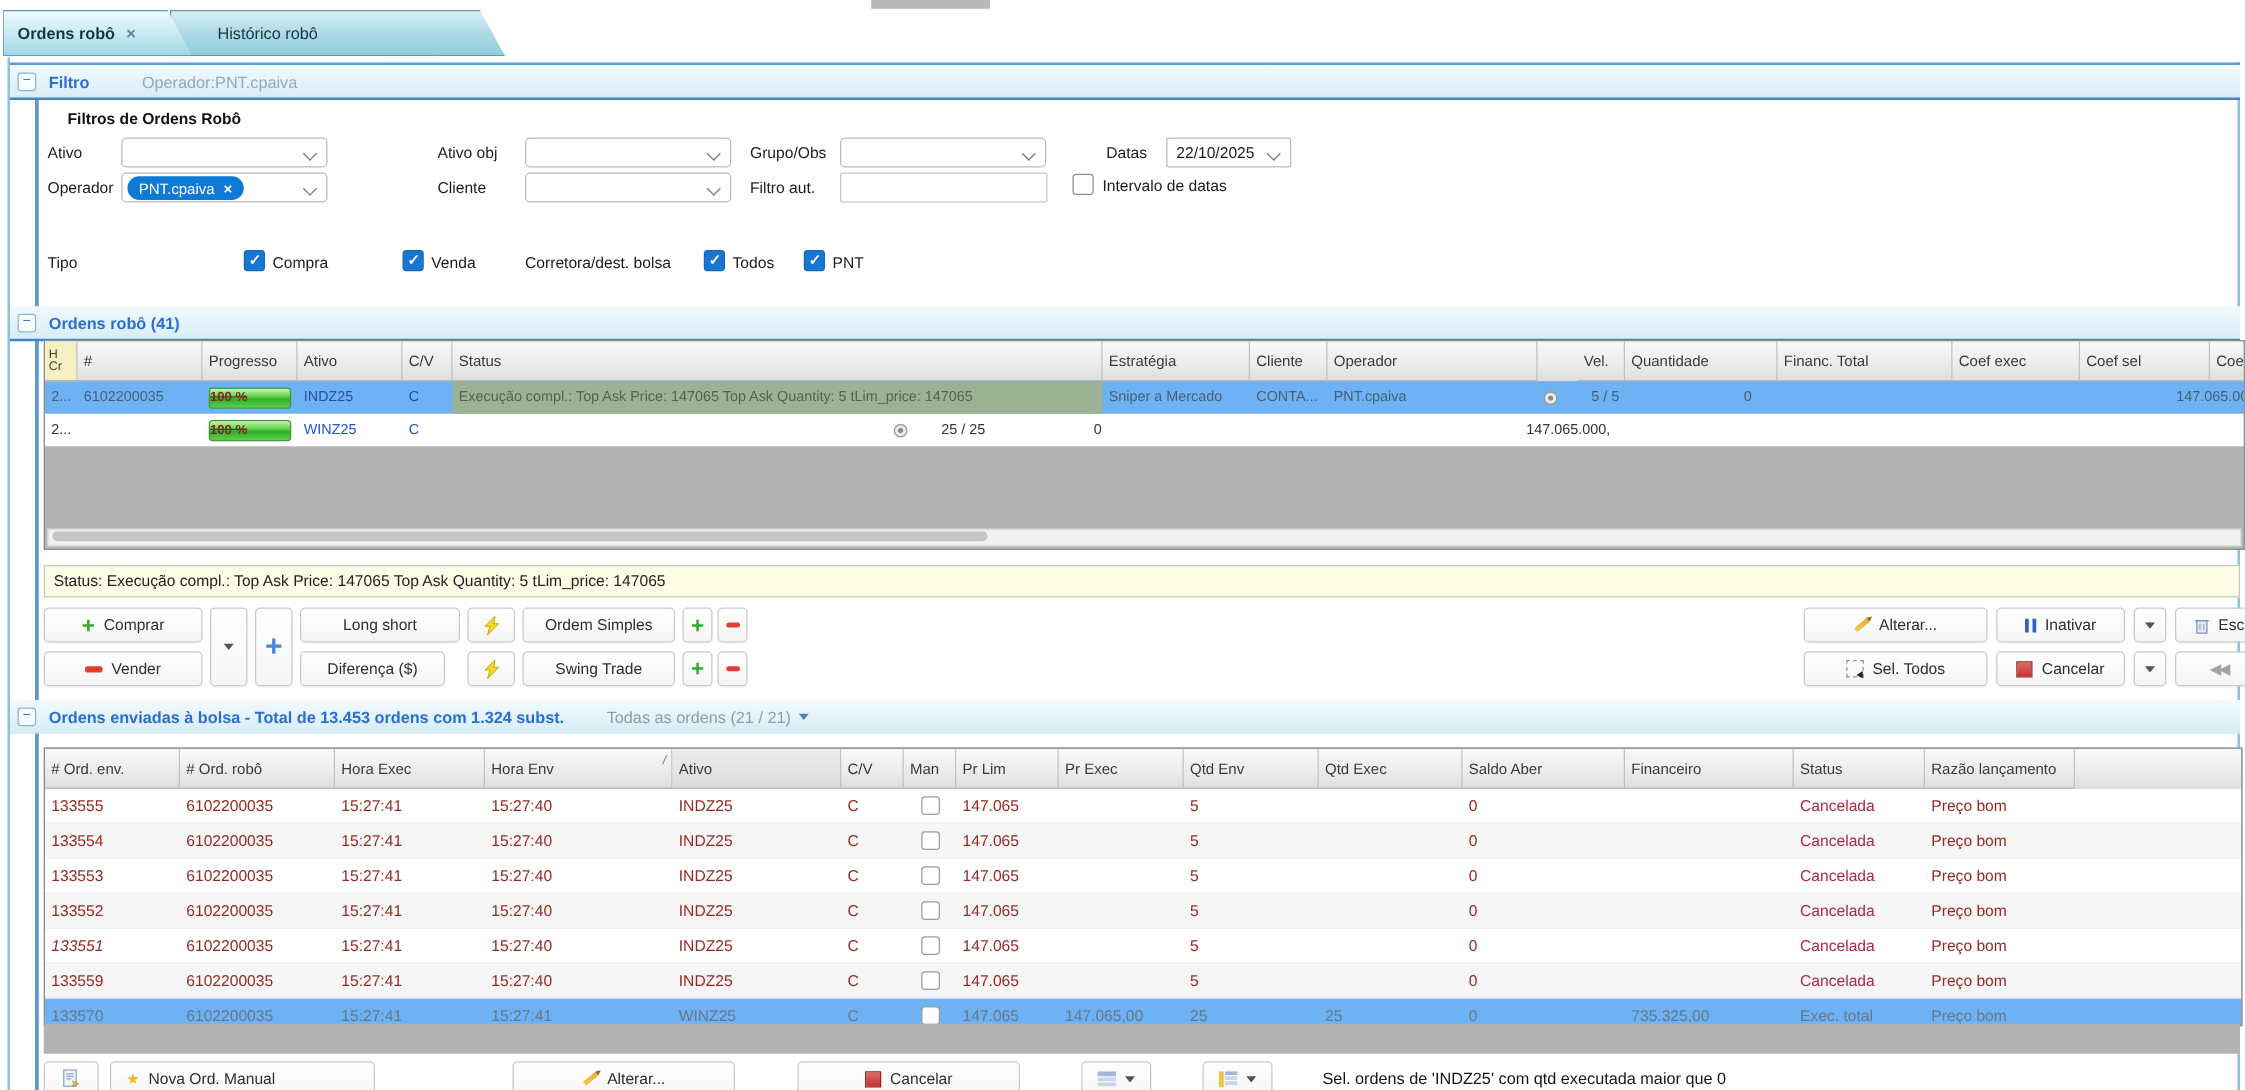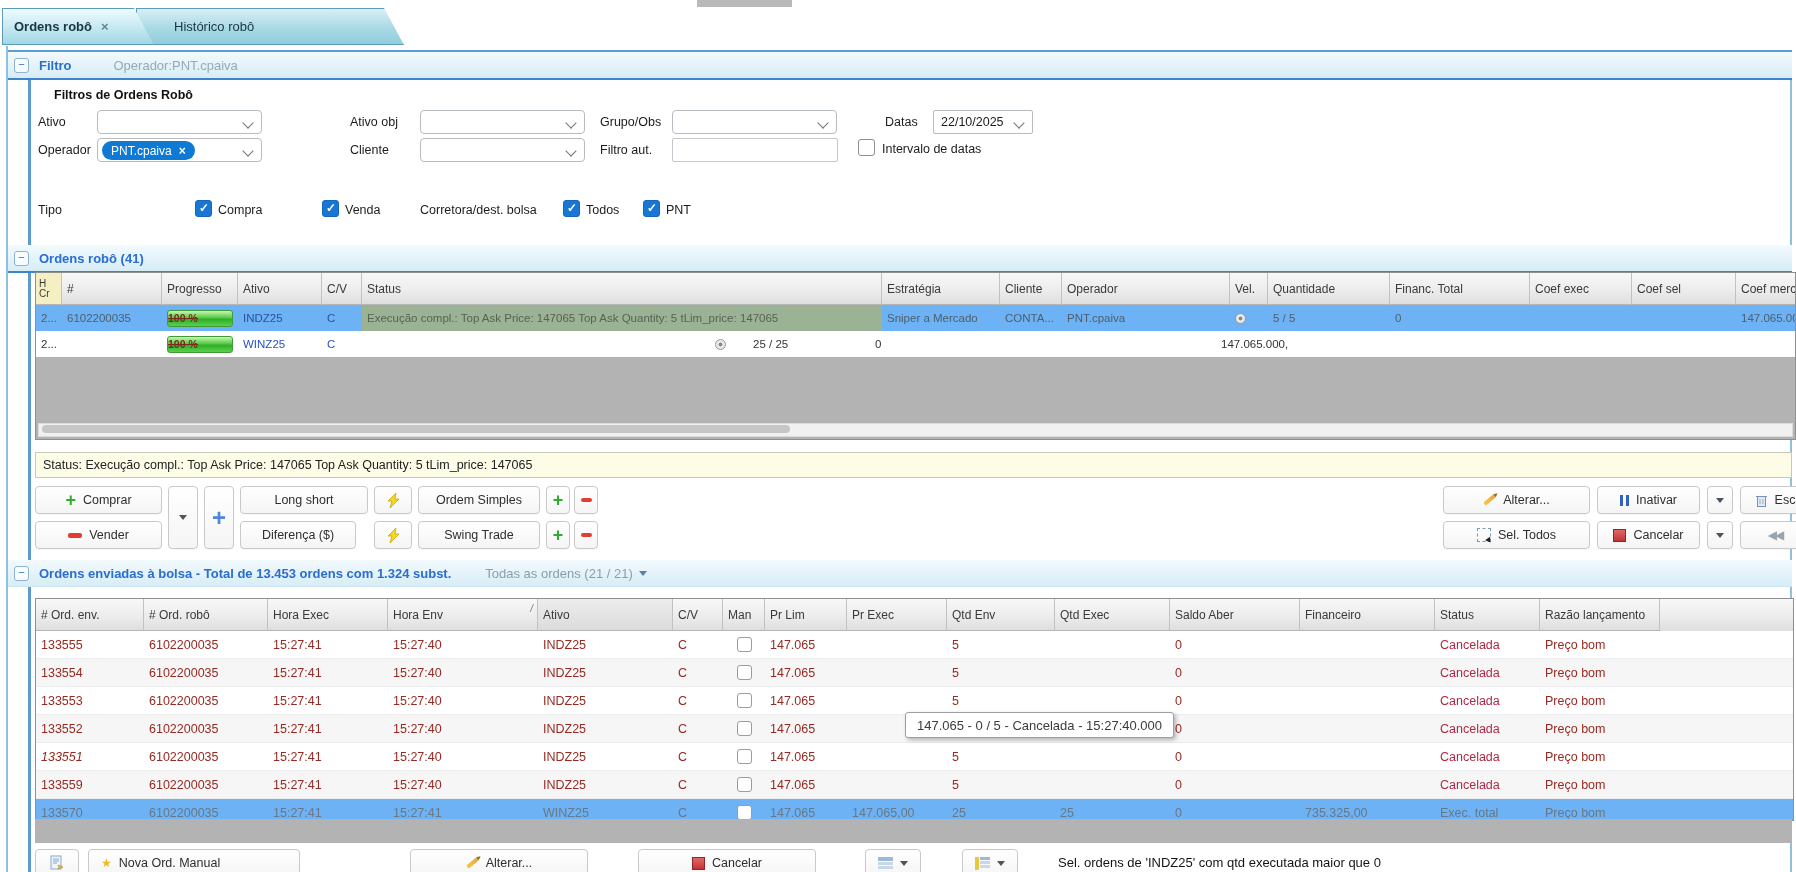--- a/index.html
+++ b/index.html
@@ -249,21 +249,21 @@
           </div>
           <div class="th" data-name="col-estrategia" style="width: 118px;">
             <span data-name="col-label">Estratégia</span>
           </div>
           <div class="th" data-name="col-cliente" style="width: 62px;">
             <span data-name="col-label">Cliente</span>
           </div>
           <div class="th" data-name="col-operador" style="width: 168px;">
             <span data-name="col-label">Operador</span>
           </div>
-          <div class="th" data-name="col-vel" style="width: 38px;">
+          <div class="th" data-name="col-vel" style="width: 38px; margin-left: 32px;">
             <span data-name="col-label">Vel.</span>
           </div>
           <div class="th" data-name="col-quantidade" style="width: 122px;">
             <span data-name="col-label">Quantidade</span>
           </div>
           <div class="th" data-name="col-financ_total" style="width: 140px;">
             <span data-name="col-label">Financ. Total</span>
           </div>
           <div class="th" data-name="col-coef_exec" style="width: 102px;">
             <span data-name="col-label">Coef exec</span>
@@ -605,21 +605,20 @@
           <div class="td" data-name="cell-qtd_exec" style="width: 115px;">25</div>
           <div class="td" data-name="cell-saldo_aber" style="width: 130px;">0</div>
           <div class="td" data-name="cell-financeiro" style="width: 135px;">735.325,00</div>
           <div class="td" data-name="cell-status" style="width: 105px;">Exec. total</div>
           <div class="td" data-name="cell-razao" style="width: 120px;">Preço bom</div>
         </div>
       </div>
   </div>
   <div class="grayband" style="left:35px;top:819px;width:1757px;height:24px;" data-name="grid-bottom-filler"></div>
 
-  <div class="tooltip" data-name="order-tooltip">147.065 - 0 / 5 - Cancelada - 15:27:40.000</div>
 
   <div class="btn" style="left:35px;top:849px;width:44px;" data-name="export-button">
     <svg width="14" height="16" viewBox="0 0 14 16" data-name="document-icon">
         <rect x="1" y="1" width="10" height="13" fill="#eef4fa" stroke="#8aa8c8"></rect>
         <line x1="3" y1="4" x2="9" y2="4" stroke="#8aa8c8"></line>
         <line x1="3" y1="6" x2="9" y2="6" stroke="#8aa8c8"></line>
         <line x1="3" y1="8" x2="7" y2="8" stroke="#8aa8c8"></line>
         <path d="M8 10 l5 2 -5 2 1-2z" fill="#f0c040" stroke="#b08820" stroke-width="0.6"></path>
       </svg>
   </div>

